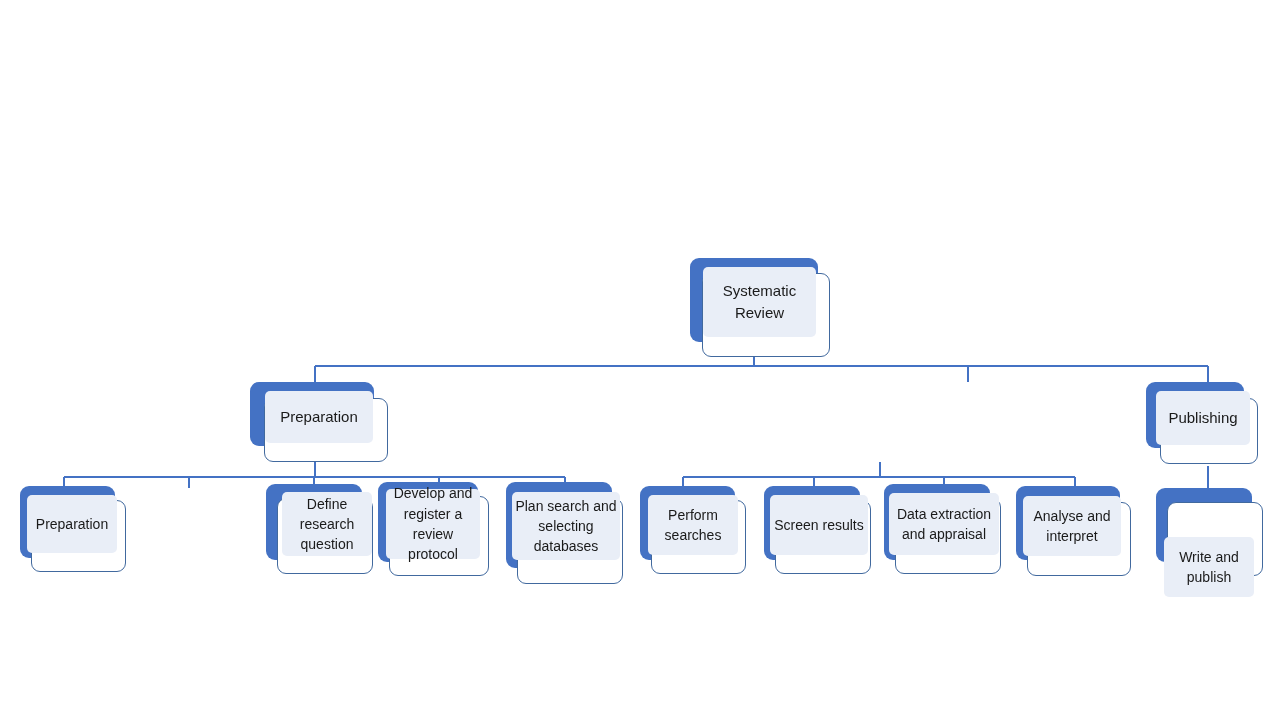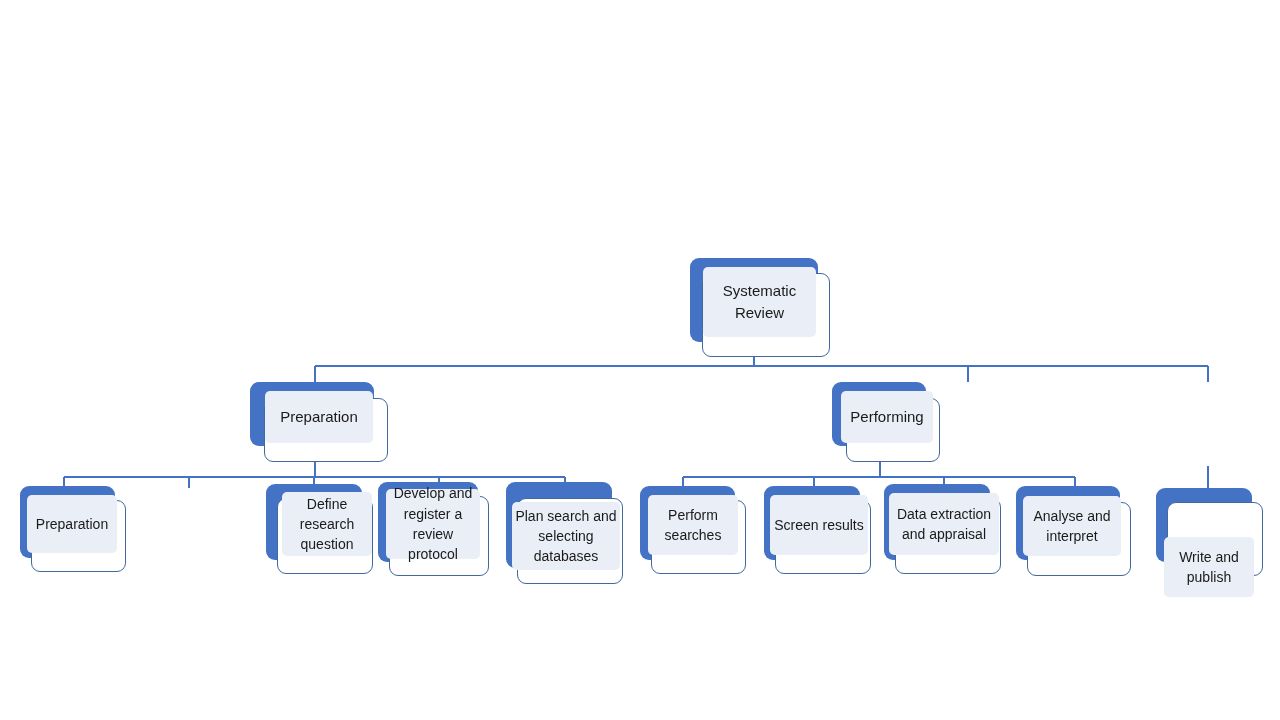--- a/index.html
+++ b/index.html
@@ -123,28 +123,28 @@
   </div>
 
   <div class="node level2" style="left:250px; top:382px; width:140px; height:82px;">
     <div class="slab-blue" style="width:124px; height:64px;"></div>
     <div class="slab-outline" style="left:14px; top:16px; width:124px; height:64px;"></div>
     <div class="slab-face" style="left:15px; top:9px; width:108px; height:52px;">
       <span class="node-label">Preparation</span>
     </div>
   </div>
 
-  <div class="node level2" style="left:832px; top:382px; width:110px; height:82px;">
-    <div class="slab-blue" style="width:94px; height:64px;"></div>
-    <div class="slab-outline" style="left:14px; top:16px; width:94px; height:64px;"></div>
-    <div class="slab-face" style="left:9px; top:9px; width:92px; height:52px;">
-      <span class="node-label">Performing</span>
-    </div>
-  </div>
-
+
+  <div class="node level2" style="left:1146px; top:382px; width:114px; height:84px;">
+    <div class="slab-blue" style="width:98px; height:66px;"></div>
+    <div class="slab-outline" style="left:14px; top:16px; width:98px; height:66px;"></div>
+    <div class="slab-face" style="left:10px; top:9px; width:94px; height:54px;">
+      <span class="node-label">Publishing</span>
+    </div>
+  </div>
 
   <div class="node leaf" style="left:20px; top:486px; width:108px; height:88px;">
     <div class="slab-blue" style="width:95px; height:72px;"></div>
     <div class="slab-outline" style="left:11px; top:14px; width:95px; height:72px;"></div>
     <div class="slab-face" style="left:7px; top:9px; width:90px; height:58px;">
       <span class="node-label">Preparation</span>
     </div>
   </div>
 
 
@@ -165,21 +165,21 @@
       <span class="node-label">Develop and
 register a
 review
 protocol</span>
     </div>
   </div>
 
   <div class="node leaf" style="left:506px; top:482px; width:122px; height:106px;">
     <div class="slab-blue" style="width:106px; height:86px;"></div>
     <div class="slab-outline" style="left:11px; top:16px; width:106px; height:86px;"></div>
-    <div class="slab-face" style="left:6px; top:20px; width:108px; height:68px;">
+    <div class="slab-face" style="left:6px; top:10px; width:108px; height:68px;">
       <span class="node-label">Plan search and
 selecting
 databases</span>
     </div>
   </div>
 
   <div class="node leaf" style="left:764px; top:486px; width:112px; height:90px;">
     <div class="slab-blue" style="width:96px; height:74px;"></div>
     <div class="slab-outline" style="left:11px; top:14px; width:96px; height:74px;"></div>
     <div class="slab-face" style="left:6px; top:9px; width:98px; height:60px;">

